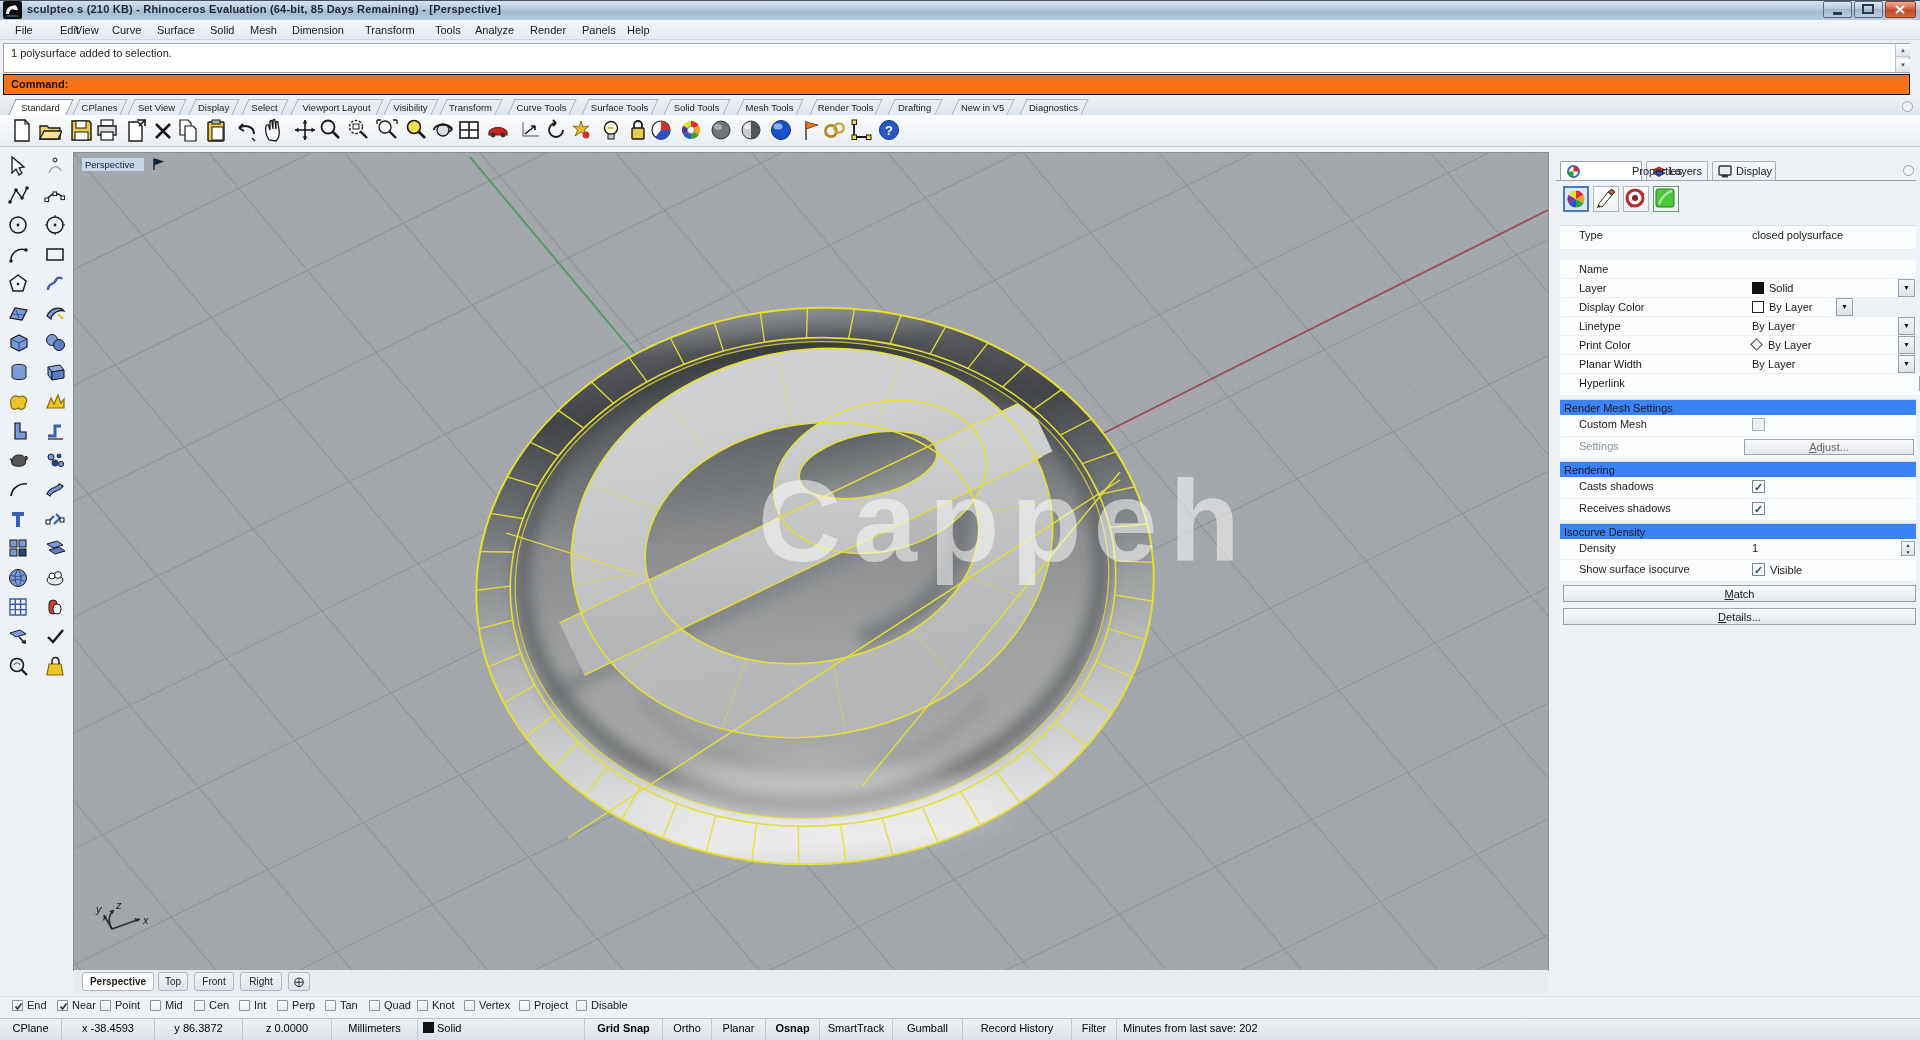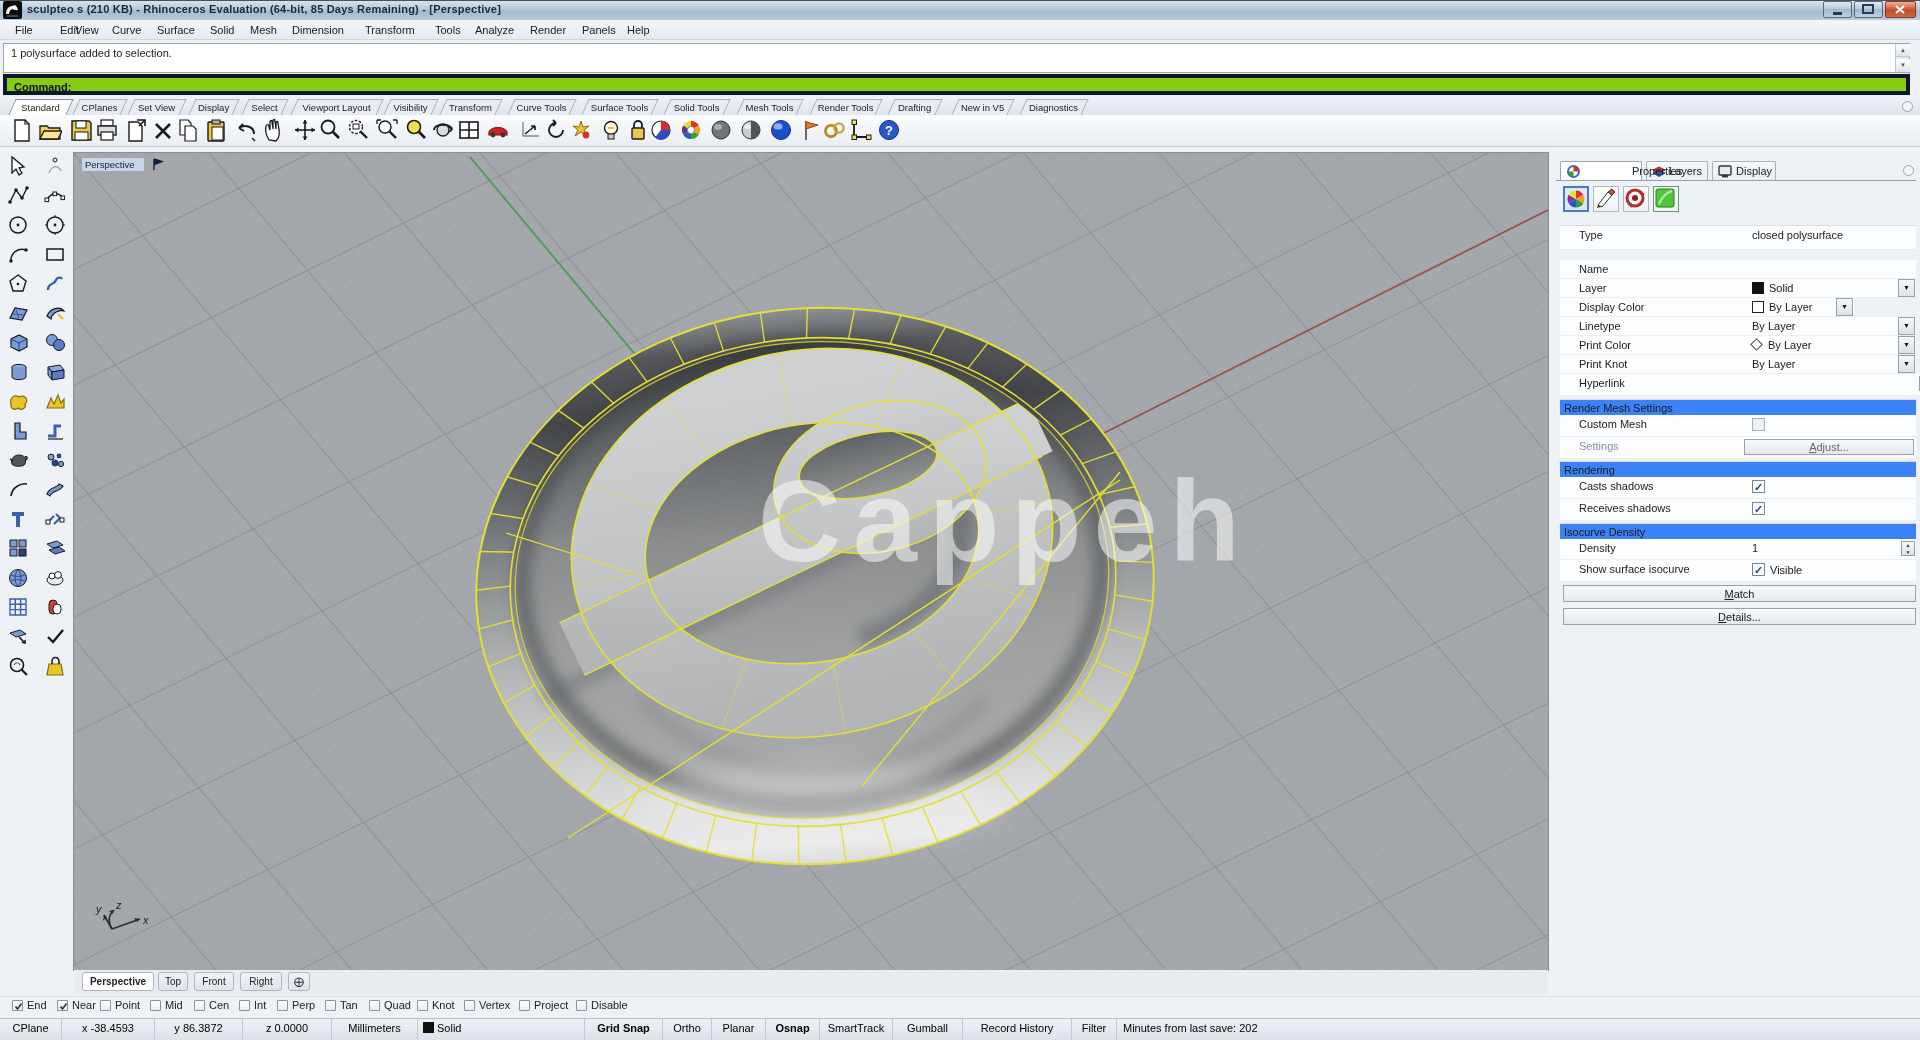--- a/index.html
+++ b/index.html
@@ -3,21 +3,21 @@
 *{margin:0;padding:0;box-sizing:border-box;}
 html,body{width:1920px;height:1040px;overflow:hidden;font-family:"Liberation Sans",sans-serif;background:#edf1f5;}
 .abs{position:absolute;}
 .titlebar{left:0;top:0;width:1920px;height:20px;background:linear-gradient(#d7e2ee 0%,#b5c9dc 45%,#a3bad1 55%,#b9cadb 100%);border-top:1px solid #47525e;}
 .titletxt{left:27px;top:3px;font-size:11px;font-weight:bold;color:#1d2936;letter-spacing:0.2px;}
 .rhicon{left:3px;top:1px;width:19px;height:18px;background:#0c0c0c;border-radius:2px;}
 .winbtn{top:1px;height:17px;border:1px solid #5a6a7a;border-radius:2px;background:linear-gradient(#dfe9f2,#b4c6d8 50%,#a2b8cd 50%,#c0d0e0);}
 .menubar{left:0;top:20px;width:1920px;height:20px;background:linear-gradient(#f4f7fa,#e4eaf1);border-bottom:1px solid #d0d7df;}
 .menuitem{position:absolute;top:24px;font-size:11px;color:#1a1a1a;}
 .cmdhist{left:3px;top:43px;width:1907px;height:30px;background:#ffffff;border:1px solid #9aa4ae;font-size:11px;color:#222;}
-.cmdline{left:3px;top:74px;width:1907px;height:21px;background:#84cc16;border:4px solid #0f172a;font-size:11px;color:#111;}
+.cmdline{left:3px;top:74px;width:1907px;height:21px;background:#f97316;border:1px solid #0f172a;font-size:11px;color:#111;}
 .tabrow{left:0;top:98px;width:1920px;height:17px;background:linear-gradient(#eef2f6,#dde4ec);}
 .ttab{position:absolute;top:99px;height:16px;font-size:9.5px;color:#222;text-align:center;line-height:16px;background:#e7ecf2;border:1px solid #a8b2bc;border-bottom:none;transform:skewX(-24deg);}
 .ttabtxt{display:block;transform:skewX(24deg);padding:0 2px;white-space:nowrap;}
 .toolbar{left:0;top:115px;width:1920px;height:32px;background:linear-gradient(#fbfcfd,#e9edf2);border-bottom:1px solid #c8d0d8;border-top:1px solid #f8fafc;}
 .sidebar{left:0;top:147px;width:74px;height:847px;background:#eef1f5;}
 .vptabs{left:74px;top:970px;width:1474px;height:24px;background:#e8ecf1;}
 .vptab{position:absolute;top:2px;height:19px;border:1px solid #aeb6c0;border-radius:3px;background:linear-gradient(#f2f5f8,#dde3ea);font-size:10px;color:#222;text-align:center;}
 .vptab.active{background:#ffffff;font-weight:bold;}
 .osnaprow{left:0;top:996px;width:1920px;height:22px;background:#eef1f5;border-top:1px solid #dde2e8;}
 .osn{position:absolute;top:3px;height:14px;font-size:11px;color:#222;}
@@ -650,21 +650,21 @@
     <span class="glabel" style="">Linetype</span>
     <span class="gvalue">By Layer</span>
     <div class="ddbtn">▼</div>
   </div>
 <div class="grow" style="left:1560px;top:336px;width:356px;height:19px;">
     <span class="glabel" style="">Print Color</span>
     <span class="gvalue"><span style="display:inline-block;width:9px;height:9px;background:#fff;border:1.4px solid #444;transform:rotate(45deg);margin-right:7px;"></span>By Layer</span>
     <div class="ddbtn">▼</div>
   </div>
 <div class="grow" style="left:1560px;top:355px;width:356px;height:19px;">
-    <span class="glabel" style="">Print Knot</span>
+    <span class="glabel" style="">Planar Width</span>
     <span class="gvalue">By Layer</span>
     <div class="ddbtn">▼</div>
   </div>
 <div class="grow" style="left:1560px;top:374px;width:376px;height:22px;">
     <span class="glabel" style="">Hyperlink</span>
     <div style="position:absolute;right:1px;top:2px;width:16px;height:15px;border:1px solid #98a0a8;background:linear-gradient(#f5f7f9,#dde2e8);font-size:8px;text-align:center;color:#333;">...</div>
   </div>
 <div class="grid-hd" style="left:1560px;top:399px;width:356px;">Render Mesh Settings</div>
 <div class="grow" style="left:1560px;top:415px;width:356px;height:22px;">
     <span class="glabel" style="">Custom Mesh</span>

